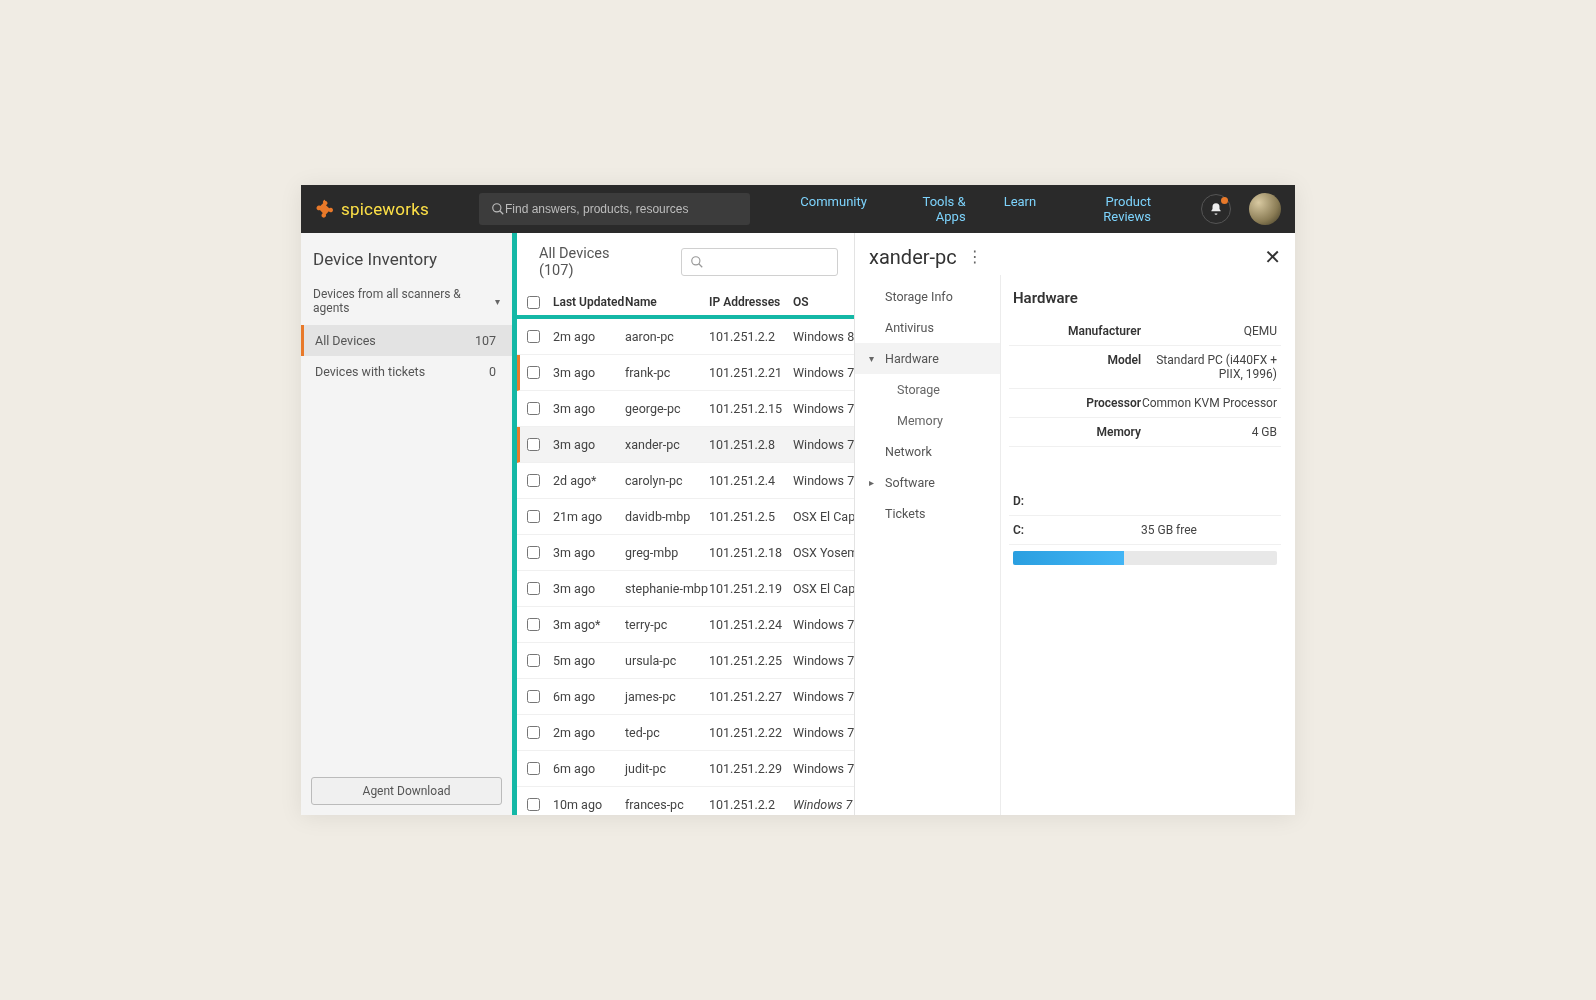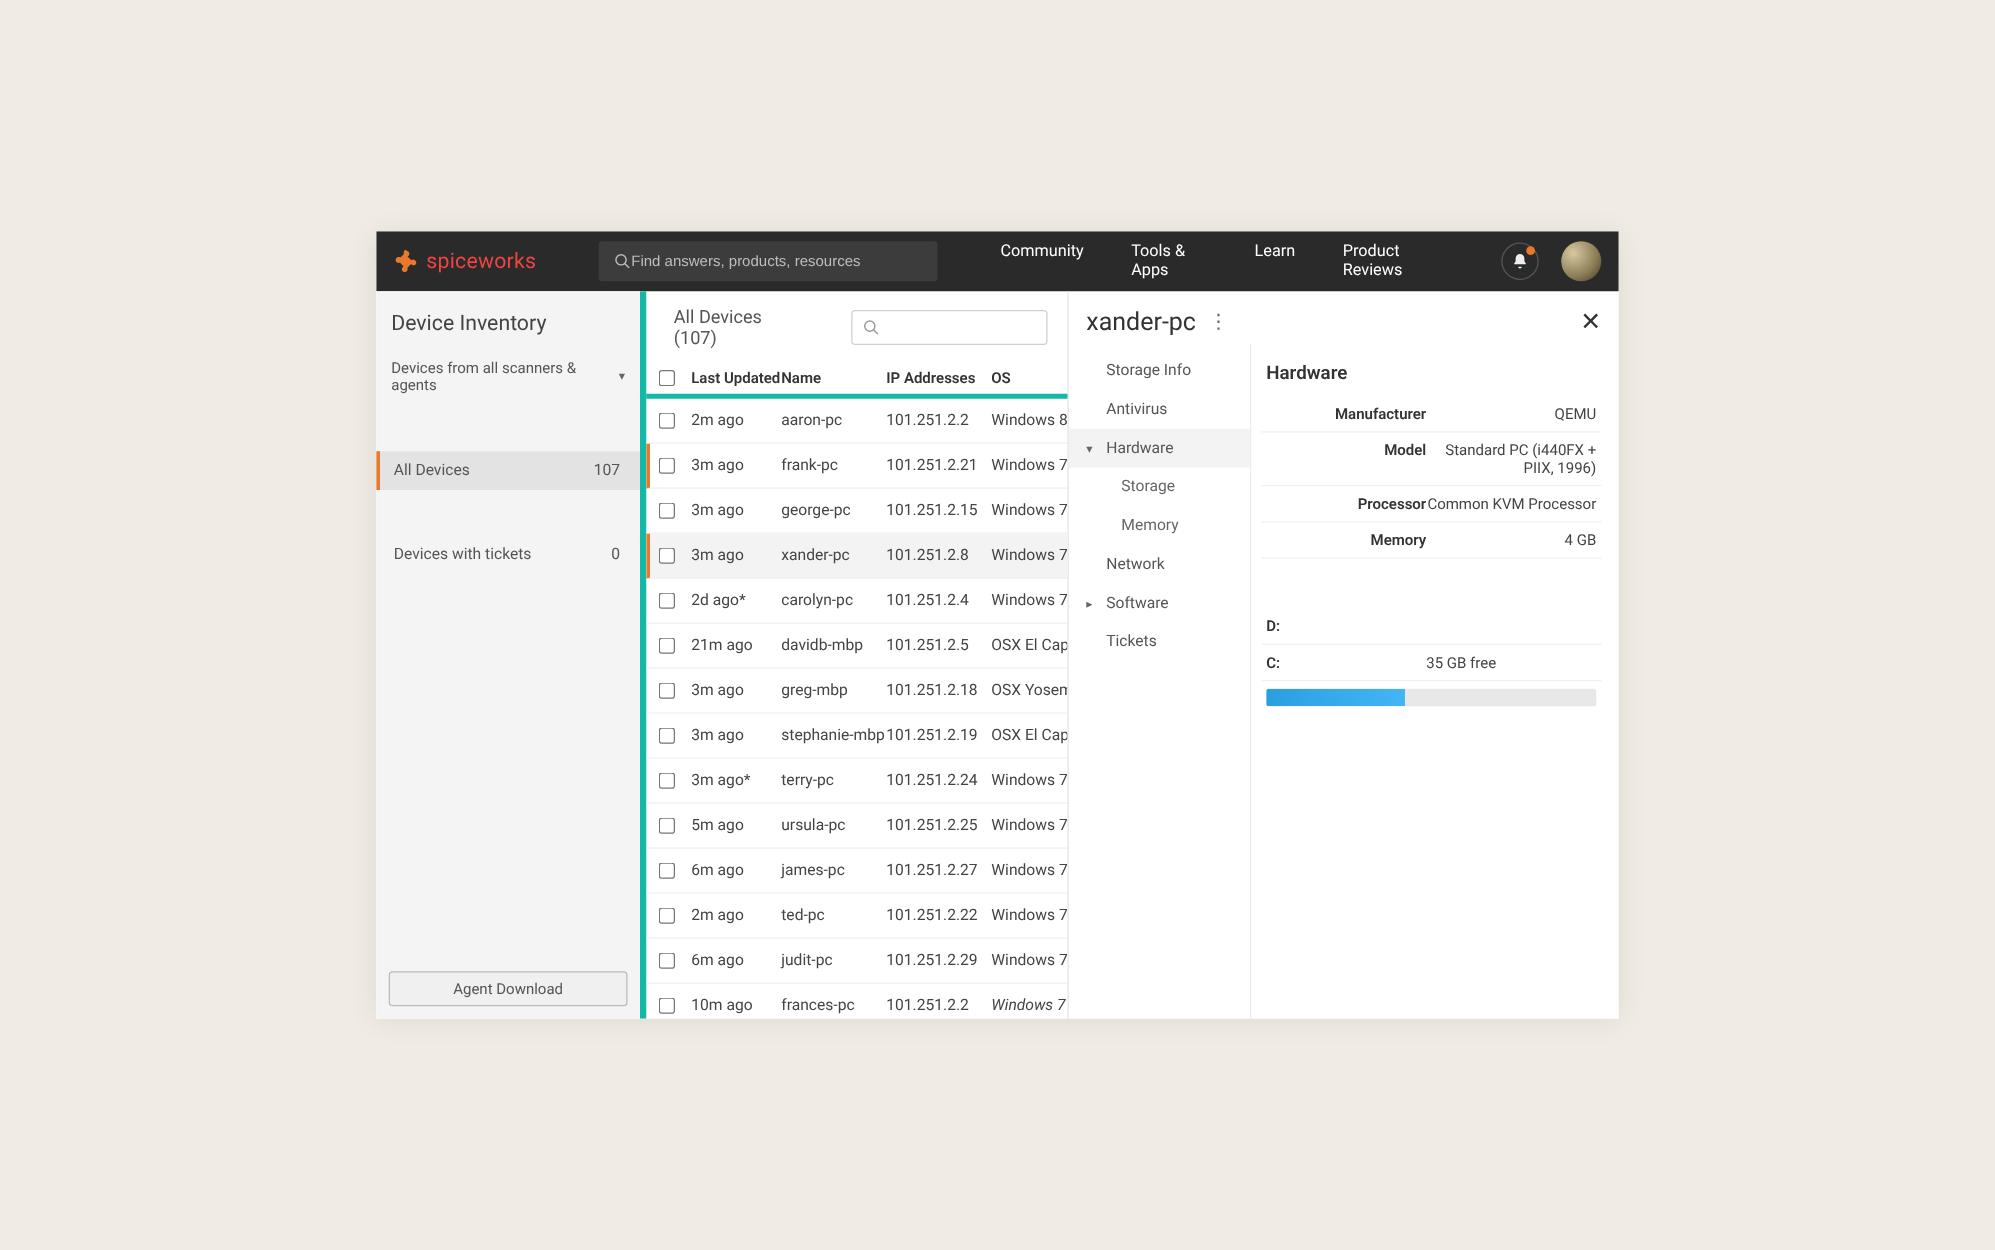--- a/index.html
+++ b/index.html
@@ -26,38 +26,38 @@
 .topbar {
   height: 48px;
   background: #2a2a2a;
   display: flex;
   align-items: center;
   padding: 0 14px 0 14px;
   gap: 50px;
 }
 .logo-wrap { display: flex; align-items: center; gap: 6px; }
 .logo-mark { width:20px; height:20px; fill:#e8792a; }
-.logo-text { color:#ef4444; font-size:17px; font-weight:400; letter-spacing:.2px; }
+.logo-text { color:#fde047; font-size:17px; font-weight:400; letter-spacing:.2px; }
 .searchbar {
   background:#3c3c3c;
   height:32px;
   width:296px;
   border-radius:3px;
   display:flex;
   align-items:center;
   padding:0 12px;
 }
 .searchbar .search-icon { width:14px; height:14px; flex-shrink:0; }
 .searchbar input {
   background:transparent; border:none; outline:none;
   color:#ddd; font-size:12px; width:100%;
 }
 .searchbar input::placeholder { color:#bdbdbd; }
 .nav-links { display:flex; gap:38px; margin-left:auto; margin-right:auto; }
-.nav-links a { color:#ffffff; font-size:13px; text-decoration:none; cursor:pointer; }
+.nav-links a { color:#7dd3fc; font-size:13px; text-decoration:none; cursor:pointer;text-align:right; }
 .top-right { display:flex; align-items:center; gap:18px; }
 .bell-wrap {
   width:30px; height:30px; border-radius:50%;
   border:1px solid #555;
   display:flex; align-items:center; justify-content:center;
   position:relative;
 }
 .bell-wrap::after {
   content:"";
   position:absolute; top:2px; right:2px;
@@ -94,21 +94,20 @@
   gap:6px;
   cursor:pointer;
 }
 .scanner-filter .caret { font-size:10px; color:#666; }
 .side-item {
   display:flex; justify-content:space-between; align-items:center;
   padding:8px 16px 8px 14px;
   font-size:12.5px;
   color:#555;
   cursor:pointer;
-  margin-top:36px;
 }
 .side-item.active {
   background:#e3e3e3;
   border-left:3px solid #e8792a;
   padding-left:11px;
 }
 .side-count { color:#555; }
 .agent-download {
   margin-top:auto;
   margin:auto 10px 10px 10px;

